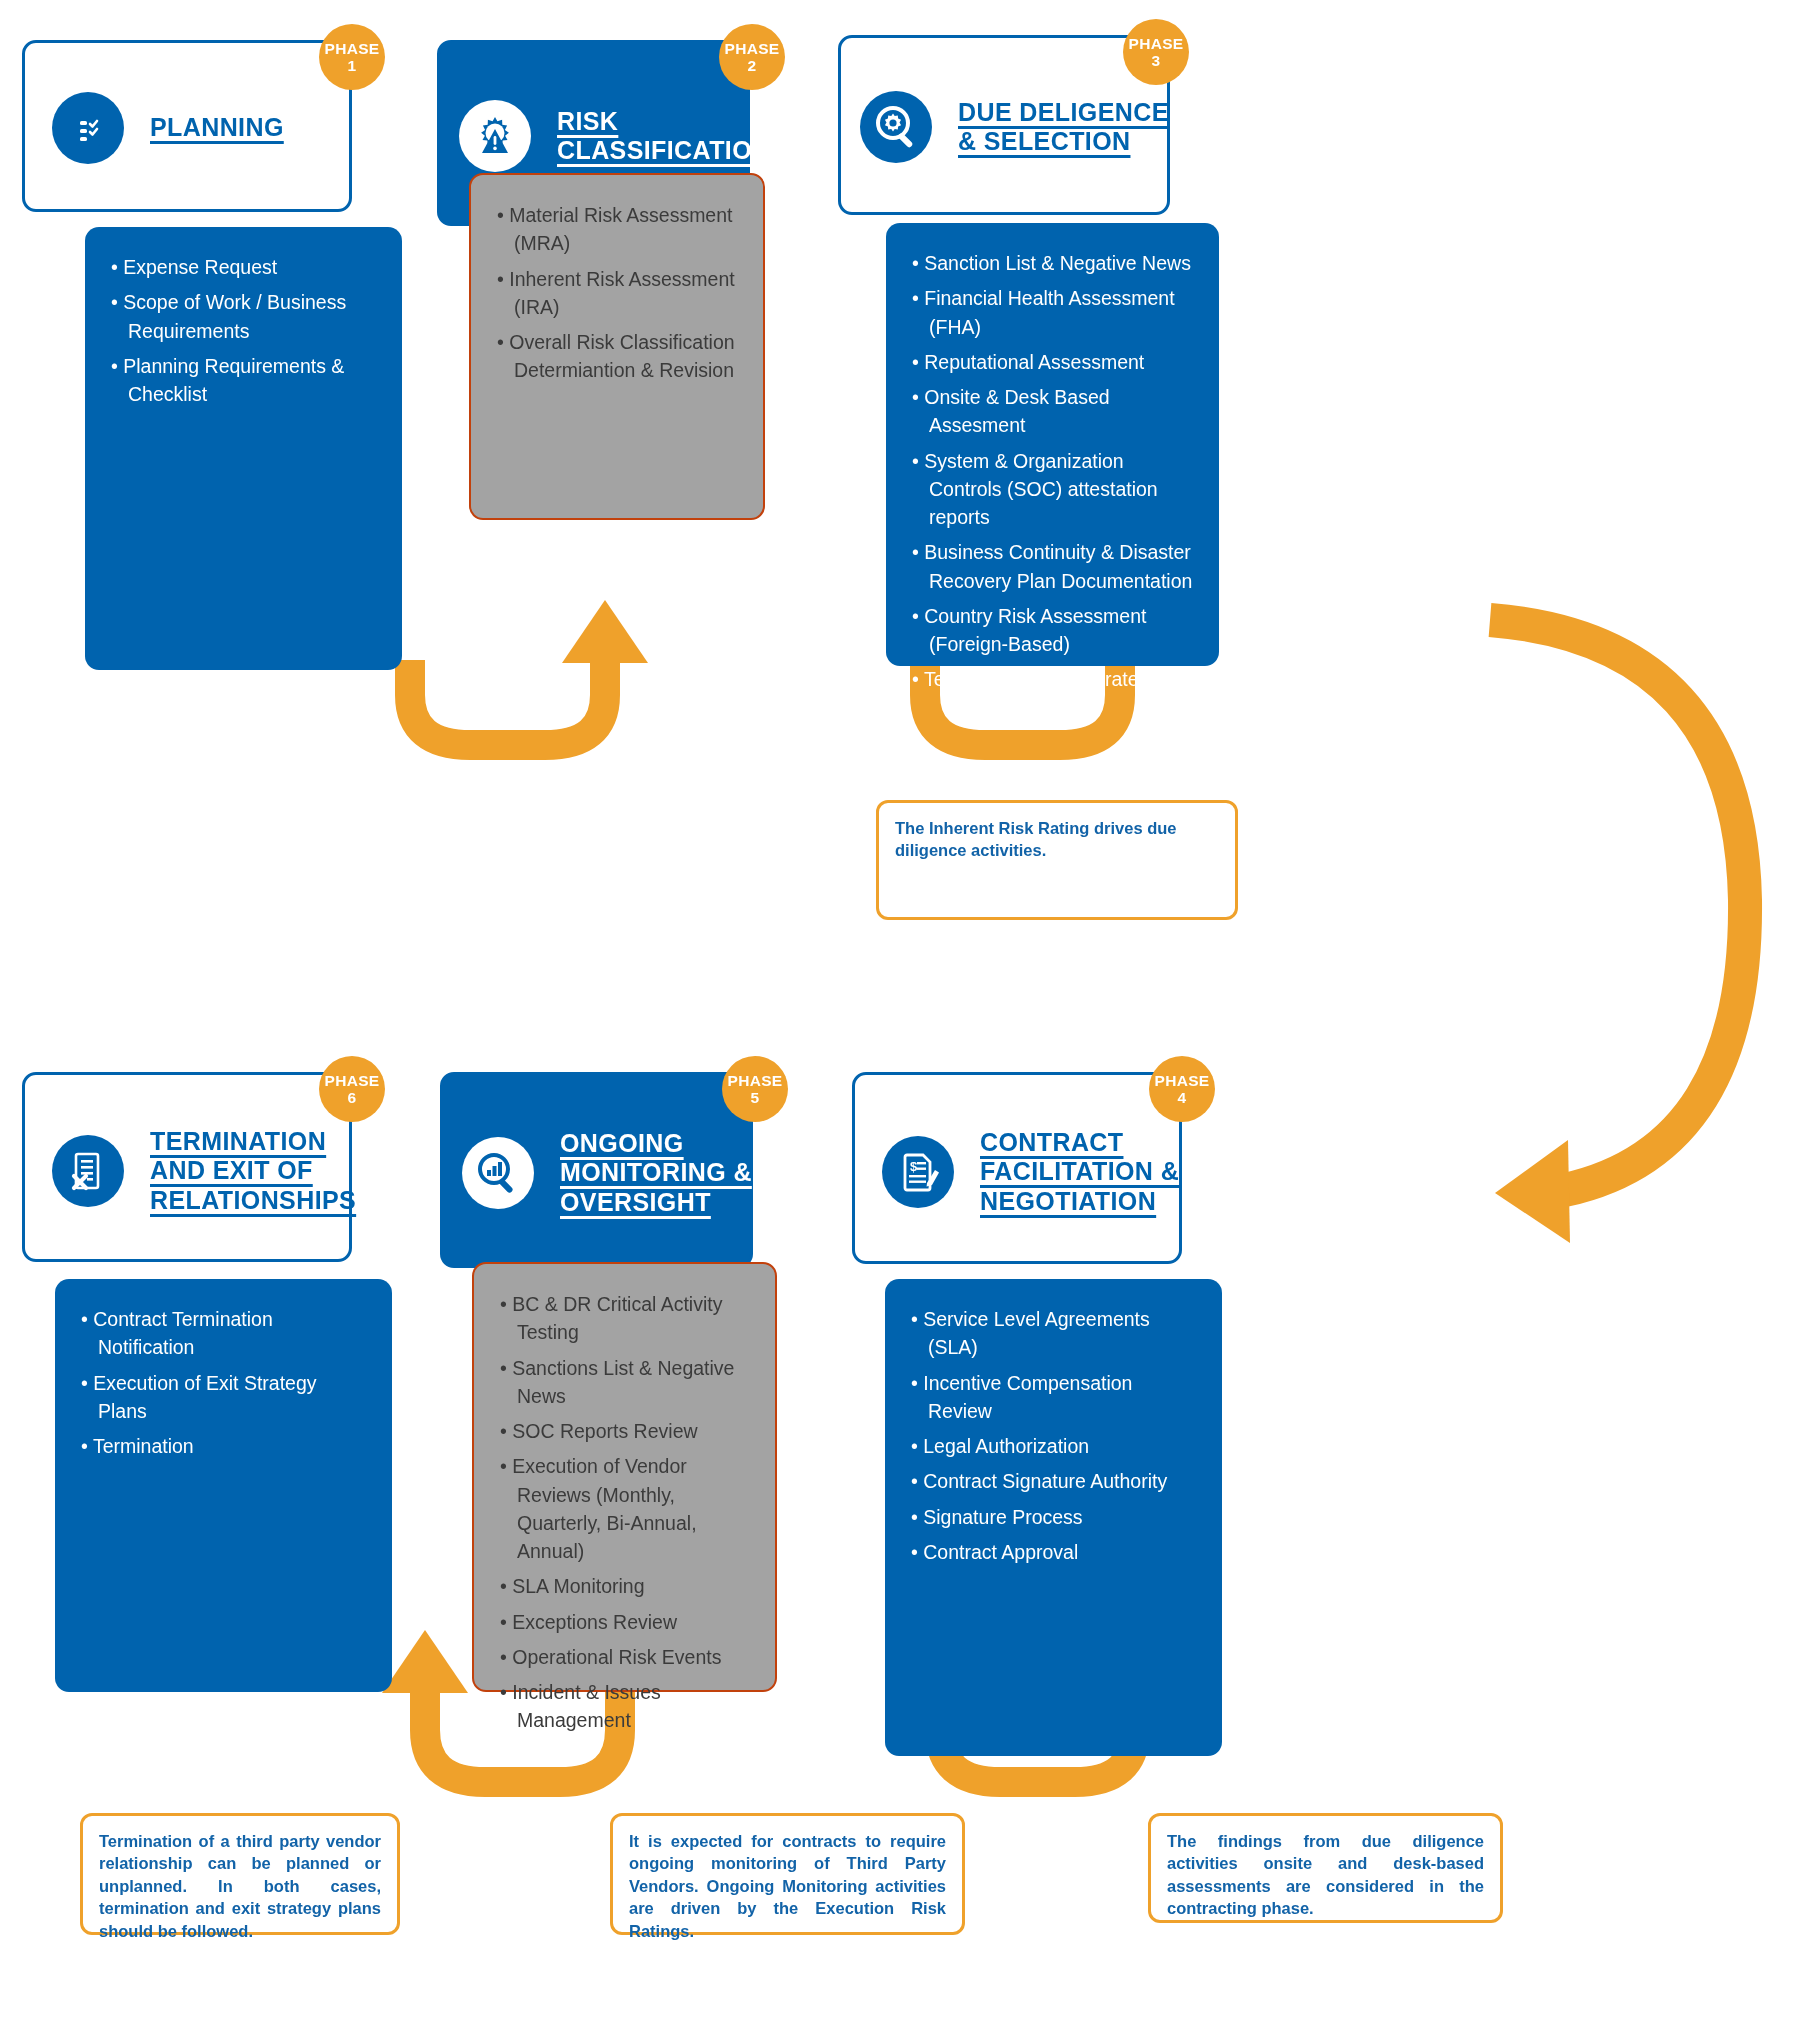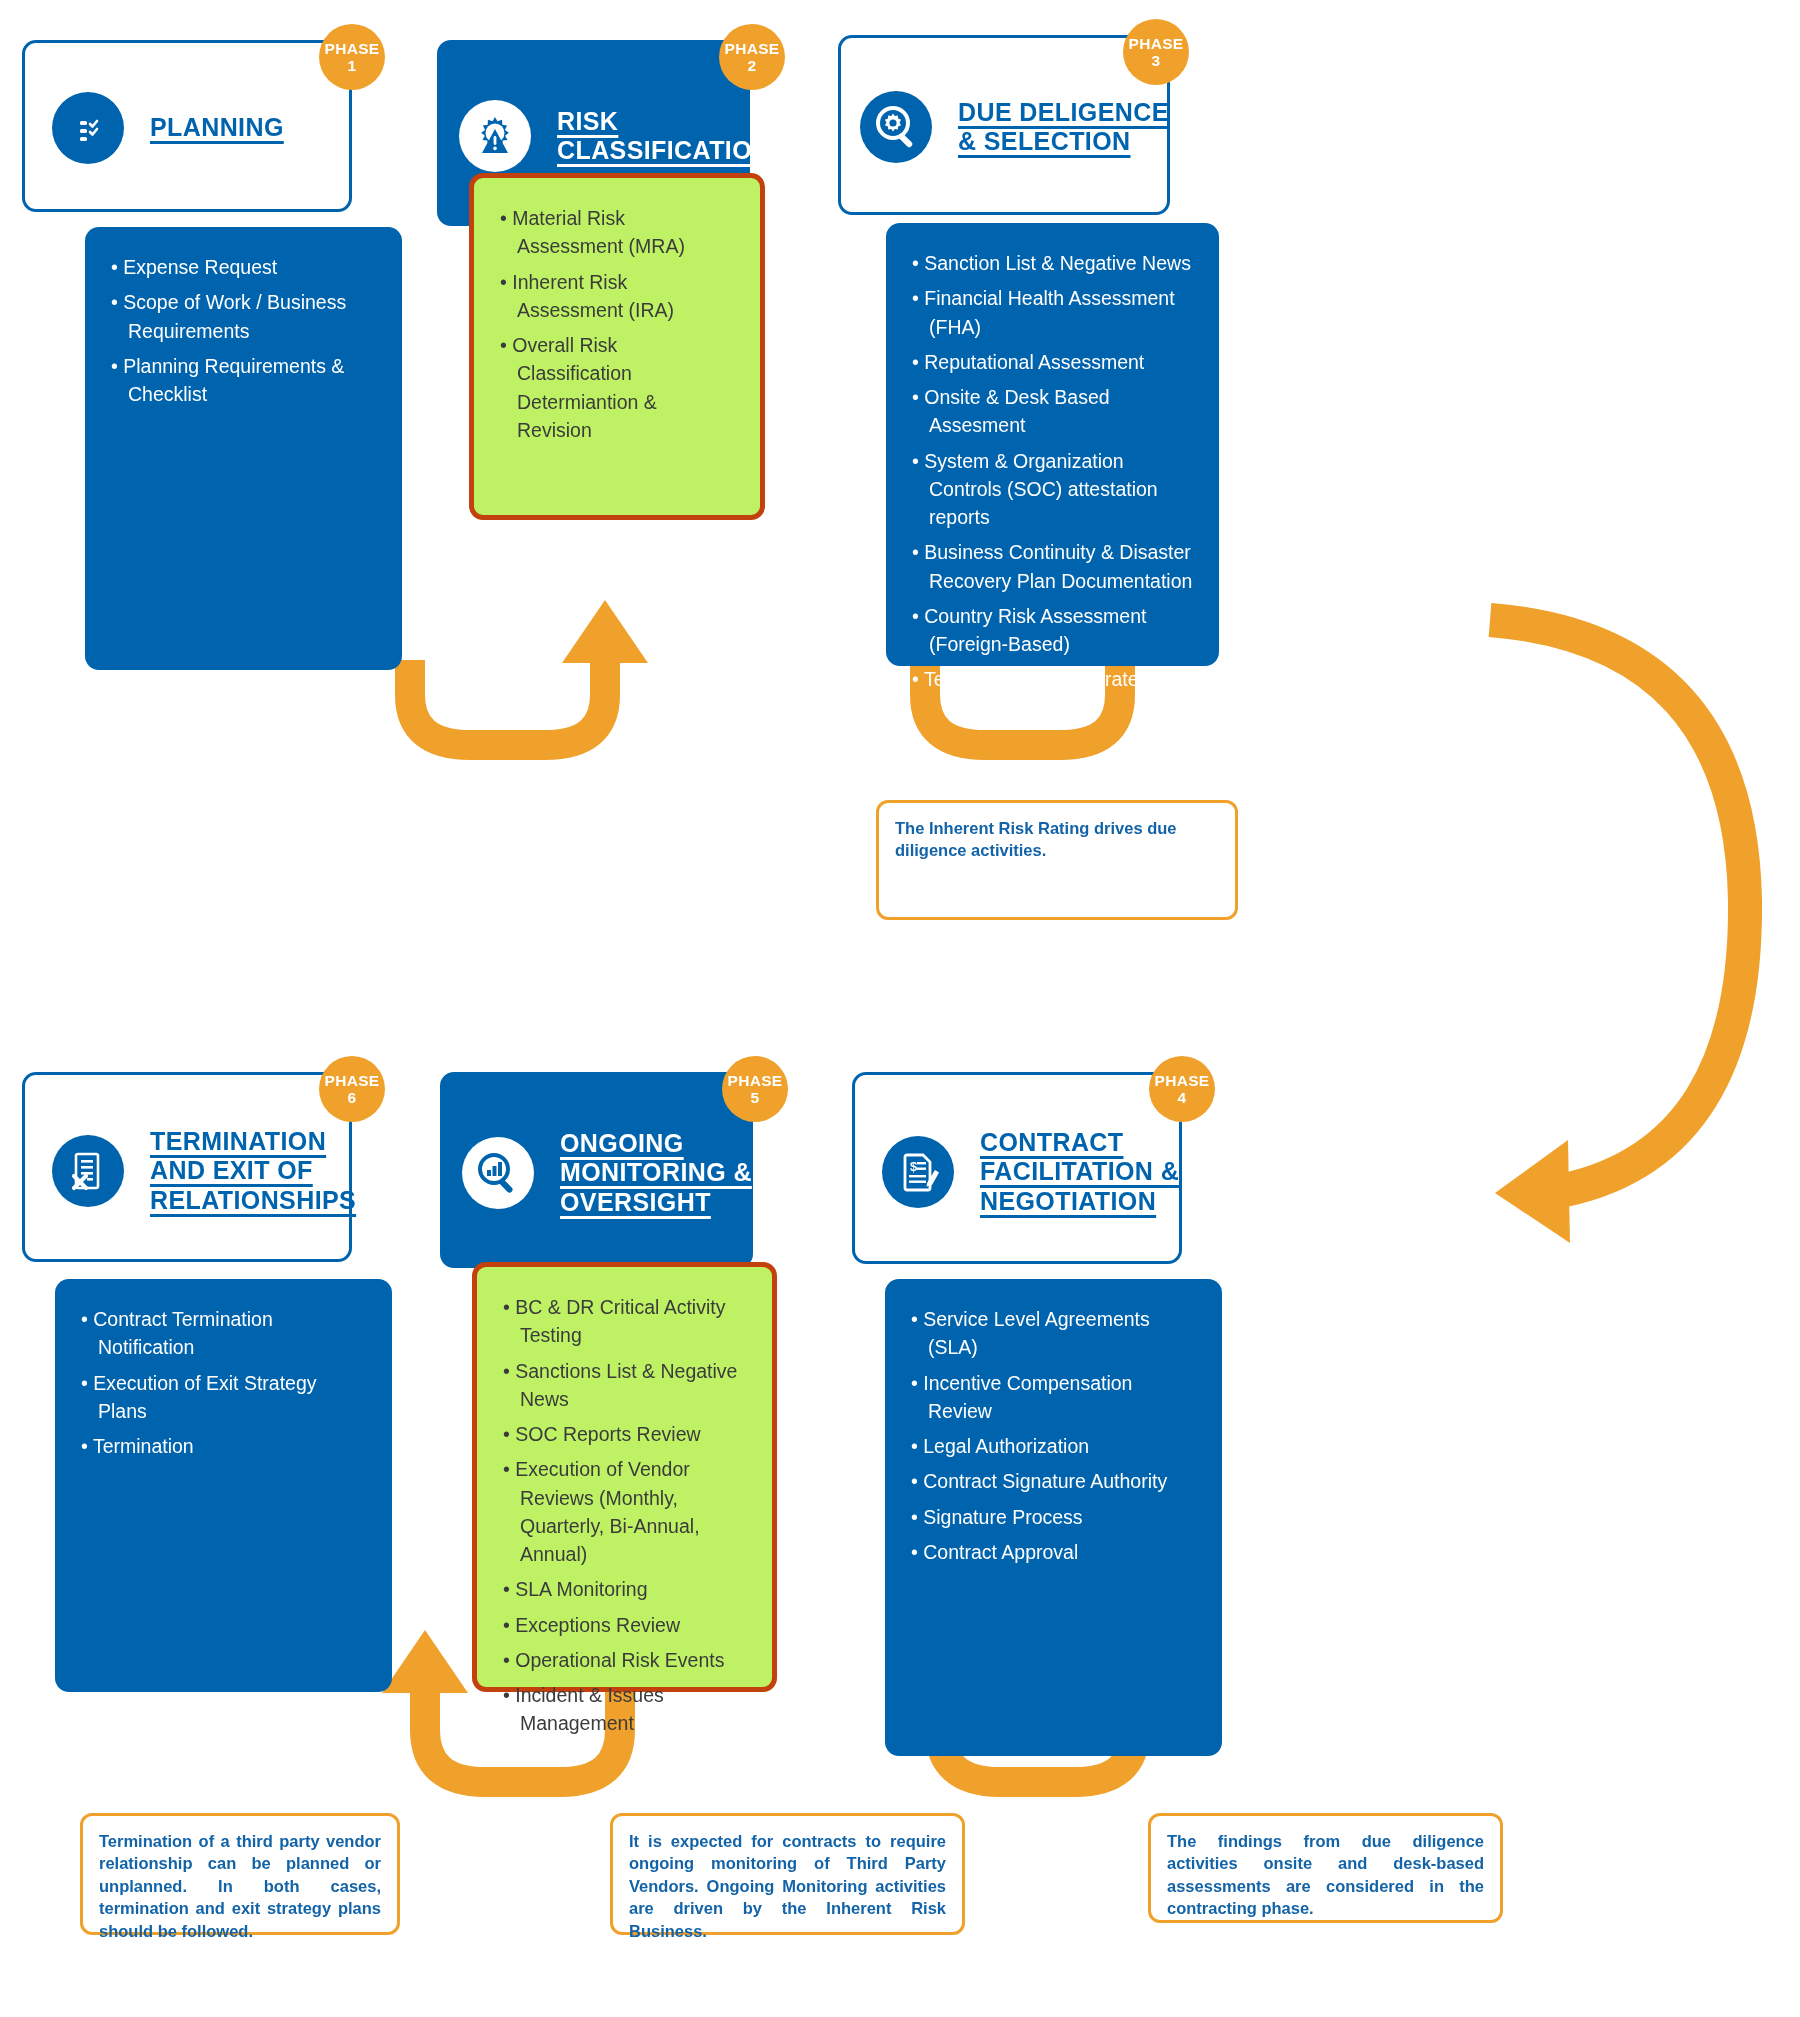--- a/index.html
+++ b/index.html
@@ -34,21 +34,21 @@
     text-decoration-thickness:2.5px;
   }
   .card.outline .hdr .ttl{color:#0063AE;}
   .card.filled  .hdr .ttl{color:#ffffff;}
 
   .body{
     position:absolute;border-radius:14px;box-sizing:border-box;
     padding:26px 26px 20px 26px;
   }
   .card.outline .body{background:#0063AE;}
-  .card.filled  .body{background:#bef264;border:5px solid #c2410c;}
+  .card.filled  .body{background:#a3a3a3;border:2px solid #c2410c;}
   .body ul{list-style:none;margin:0;padding:0;}
   .body li{
     font-size:19.5px;line-height:1.45;margin-bottom:7px;
     padding-left:17px;text-indent:-17px;
   }
   .card.outline .body li{color:#ffffff;}
   .card.filled  .body li{color:#3b3b3b;}
   .body li:before{content:"\2022  ";}
 
   
@@ -296,20 +296,20 @@
         <li>Contract Approval</li>
       </ul>
     </div>
   </div>
 
   <div class="note" style="left:80px;top:1813px;width:320px;height:122px;">
     <p>Termination of a third party vendor relationship can be planned or unplanned. In both cases, termination and exit strategy plans should be followed.</p>
   </div>
 
   <div class="note" style="left:610px;top:1813px;width:355px;height:122px;">
-    <p>It is expected for contracts to require ongoing monitoring of Third Party Vendors. Ongoing Monitoring activities are driven by the Inherent Risk Business.</p>
+    <p>It is expected for contracts to require ongoing monitoring of Third Party Vendors. Ongoing Monitoring activities are driven by the Execution Risk Ratings.</p>
   </div>
 
   <div class="note" style="left:1148px;top:1813px;width:355px;height:110px;">
     <p>The findings from due diligence activities onsite and desk-based assessments are considered in the contracting phase.</p>
   </div>
 
 </div>
 
 </body></html>

